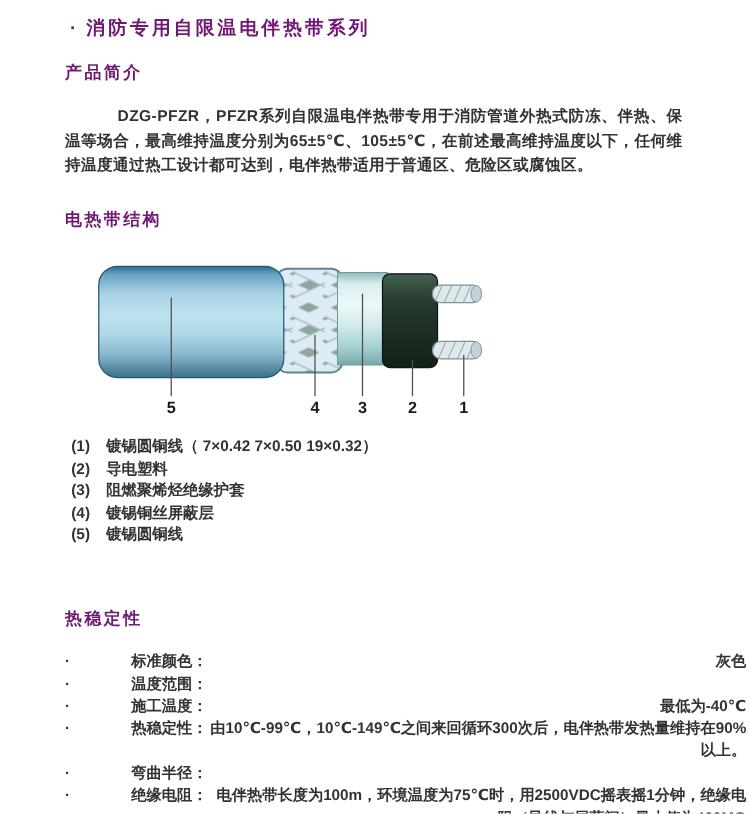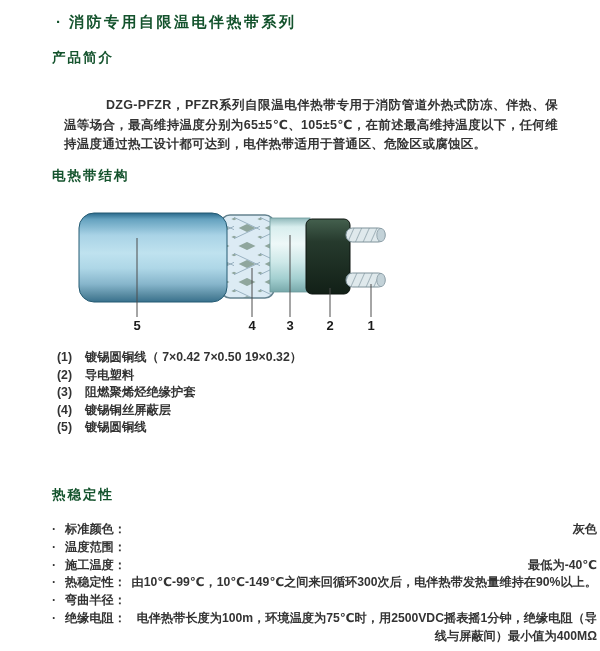--- a/index.html
+++ b/index.html
@@ -1,47 +1,47 @@
 <!DOCTYPE html>
 <html><head>
 <meta charset="utf-8">
 <style>
   html,body{margin:0;padding:0;background:#ffffff;}
   body{width:600px;height:651px;font-family:"Liberation Sans","DejaVu Sans",sans-serif;}
   .page{position:relative;width:600px;height:651px;background:#ffffff;overflow:hidden;}
 
-  .h-blue{color:#14532d;font-weight:bold;margin:0;}
+  .h-blue{color:#701a75;font-weight:bold;margin:0;}
   .main-title{position:absolute;left:56px;top:13px;font-size:15px;letter-spacing:2.5px;}
   .main-title .bullet{letter-spacing:0;margin-right:8px;font-size:15px;}
 
   .sec-h{position:absolute;font-size:13.5px;letter-spacing:2px;}
   .sec-h.intro{left:52px;top:49px;}
   .sec-h.structure{left:52px;top:167px;text-align:right;}
   .sec-h.perf{left:52px;top:486px;}
 
-  .intro-para{position:absolute;left:52px;top:84px;width:494px;margin:12px;
+  .intro-para{position:absolute;left:52px;top:84px;width:494px;margin:0;
     font-size:12.5px;font-weight:bold;color:#333333;line-height:19.5px;
     text-align:justify;text-indent:42px;letter-spacing:0.3px;}
 
   .diagram{position:absolute;left:78px;top:210px;width:322px;height:132px;}
   .diagram svg{position:absolute;left:0;top:0;}
   .num-label{position:absolute;top:108px;width:16px;text-align:center;
     font-size:13px;font-weight:bold;color:#1a1a1a;}
   .nl-5{left:51px;} .nl-4{left:166px;} .nl-3{left:204px;} .nl-2{left:244px;} .nl-1{left:285px;}
 
   .legend{position:absolute;left:57px;top:349px;margin:0;padding:0;list-style:none;
     font-size:12.3px;font-weight:bold;color:#333333;line-height:17.5px;}
   .legend li{display:flex;}
   .legend .num{flex:0 0 28px;}
 
   .perf-list{position:absolute;left:52px;top:521px;width:545px;margin:0;padding:0;list-style:none;
     font-size:12.2px;font-weight:bold;color:#333333;line-height:17.8px;}
   .perf-list li{display:flex;}
   .perf-list .dot{flex:0 0 13px;}
-  .perf-list .label{flex:0 0 auto;white-space:nowrap;}
+  .perf-list .label{flex:0 0 auto;white-space:nowrap;margin-left:40px;}
   .perf-list .text{flex:1 1 auto;text-align:right;}
 </style>
 </head>
 <body>
 
 <div class="page">
 
   <h1 class="main-title h-blue"><span class="bullet">·</span><span>消防专用自限温电伴热带系列</span></h1>
 
   <h2 class="sec-h intro h-blue">产品简介</h2>

